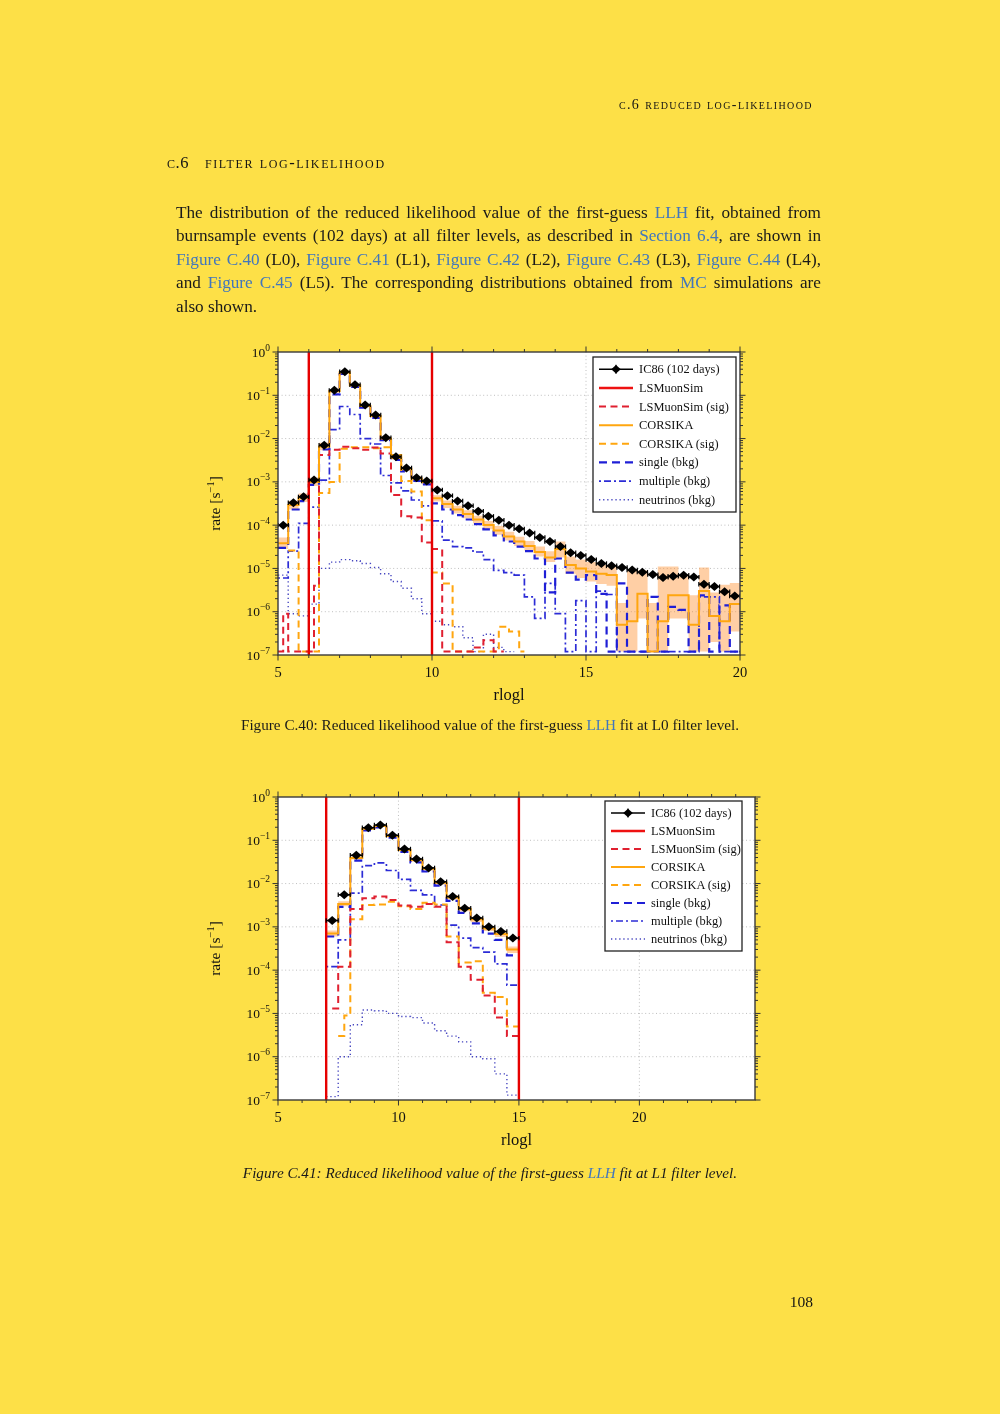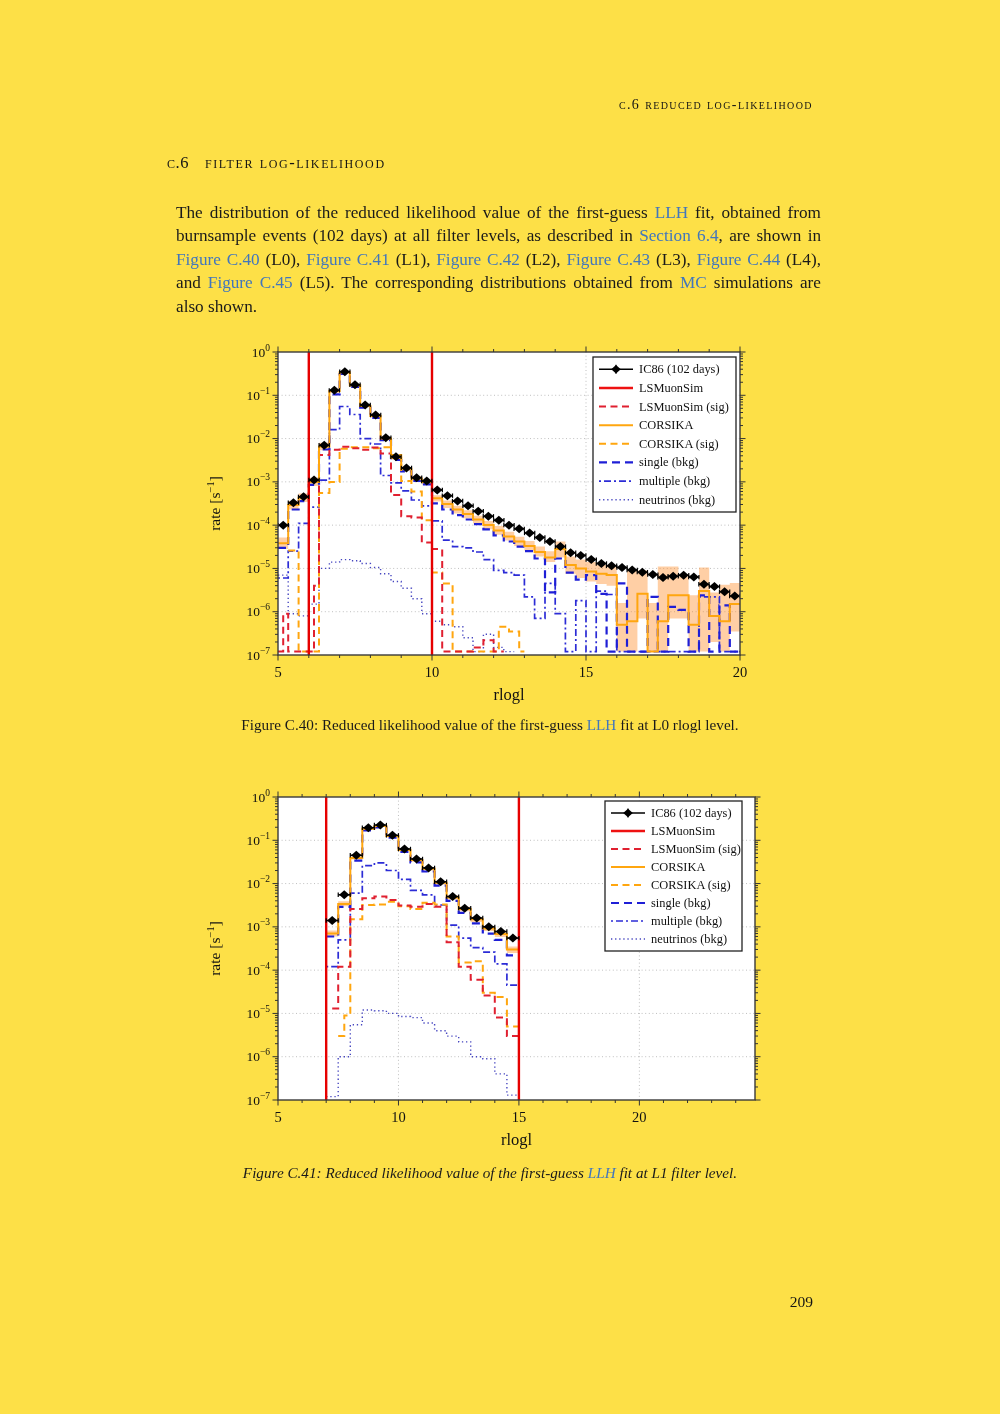--- a/index.html
+++ b/index.html
@@ -459,21 +459,21 @@
         <g>
           <line x1="414" y1="141.0625" x2="448" y2="141.0625" stroke="#2c2cd6" stroke-width="1.7" stroke-dasharray="2,3,7,3"></line>
           <text x="454" y="145.0625" font-size="12.4">multiple (bkg)</text>
         </g>
         <g>
           <line x1="414" y1="159.6875" x2="448" y2="159.6875" stroke="#4646c0" stroke-width="1.4" stroke-dasharray="1.3,2.8"></line>
           <text x="454" y="163.6875" font-size="12.4">neutrinos (bkg)</text>
         </g>
       </g>
     </svg>
-  <div class="caption" id="caption-0"><span>Figure C.40: Reduced likelihood value of the first-guess </span><span class="link">LLH</span><span> fit at L0 rlogl level.</span></div>
+  <div class="caption" id="caption-0"><span>Figure C.40: Reduced likelihood value of the first-guess </span><span class="link">LLH</span><span> fit at L0 filter level.</span></div>
 
   <svg class="chart-svg" id="chart-1" width="595" height="366">
       <defs>
         <clipPath id="clip1">
           <rect x="93" y="12" width="477" height="303"></rect>
         </clipPath>
       </defs>
       <rect x="93" y="12" width="477" height="303" fill="#ffffff"></rect>
       <g>
         <line x1="93" y1="55.285714285714285" x2="570" y2="55.285714285714285" stroke="#bfbfbf" stroke-width="1" stroke-dasharray="1,2.6"></line>
@@ -785,15 +785,15 @@
           <text x="466" y="140" font-size="12.4">multiple (bkg)</text>
         </g>
         <g>
           <line x1="426" y1="154" x2="460" y2="154" stroke="#4646c0" stroke-width="1.4" stroke-dasharray="1.3,2.8"></line>
           <text x="466" y="158" font-size="12.4">neutrinos (bkg)</text>
         </g>
       </g>
     </svg>
   <div class="caption" id="caption-1"><span>Figure C.41: Reduced likelihood value of the first-guess </span><span class="link">LLH</span><span> fit at L1 filter level.</span></div>
 
-  <div class="page-number">209</div>
+  <div class="page-number">108</div>
 
 </div>
 
 </body></html>

